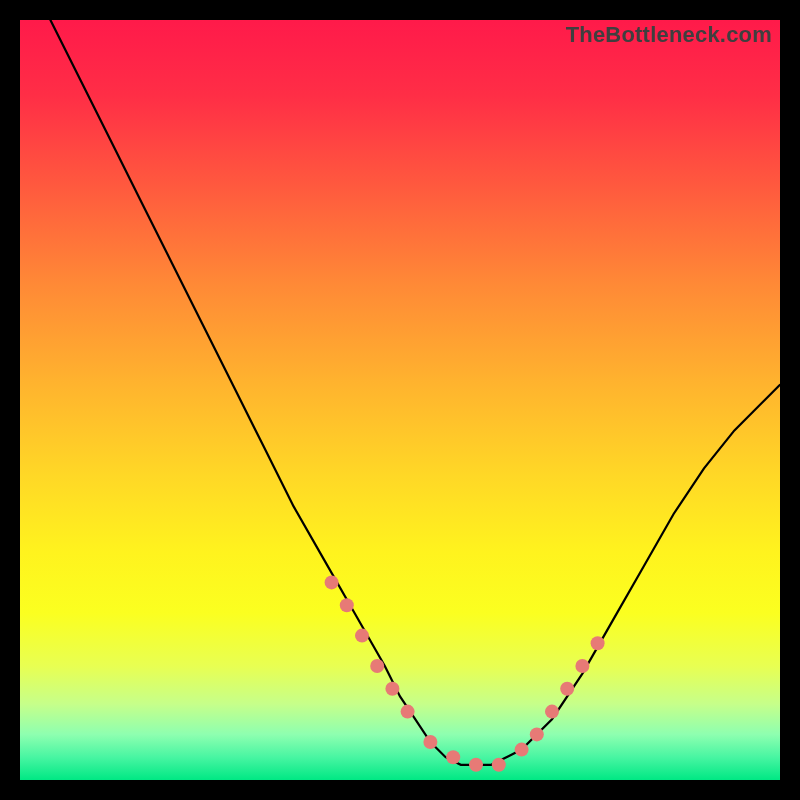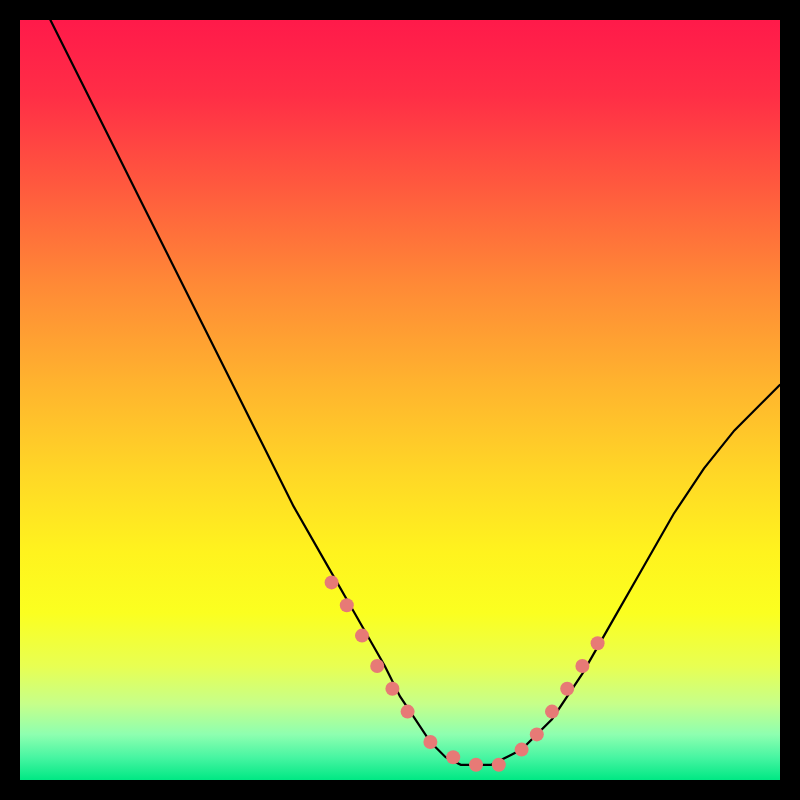--- a/index.html
+++ b/index.html
@@ -79,14 +79,15 @@
           <circle cx="478.8" cy="744.8" r="7" fill="#e77a76"></circle>
           <circle cx="501.6" cy="729.6" r="7" fill="#e77a76"></circle>
           <circle cx="516.8" cy="714.4" r="7" fill="#e77a76"></circle>
           <circle cx="532.0" cy="691.6" r="7" fill="#e77a76"></circle>
           <circle cx="547.2" cy="668.8" r="7" fill="#e77a76"></circle>
           <circle cx="562.4" cy="646.0" r="7" fill="#e77a76"></circle>
           <circle cx="577.6" cy="623.2" r="7" fill="#e77a76"></circle>
         </g>
     </svg>
 
+    <div class="watermark">TheBottleneck.com</div>
   </div>
 </div>
 
 </body></html>

